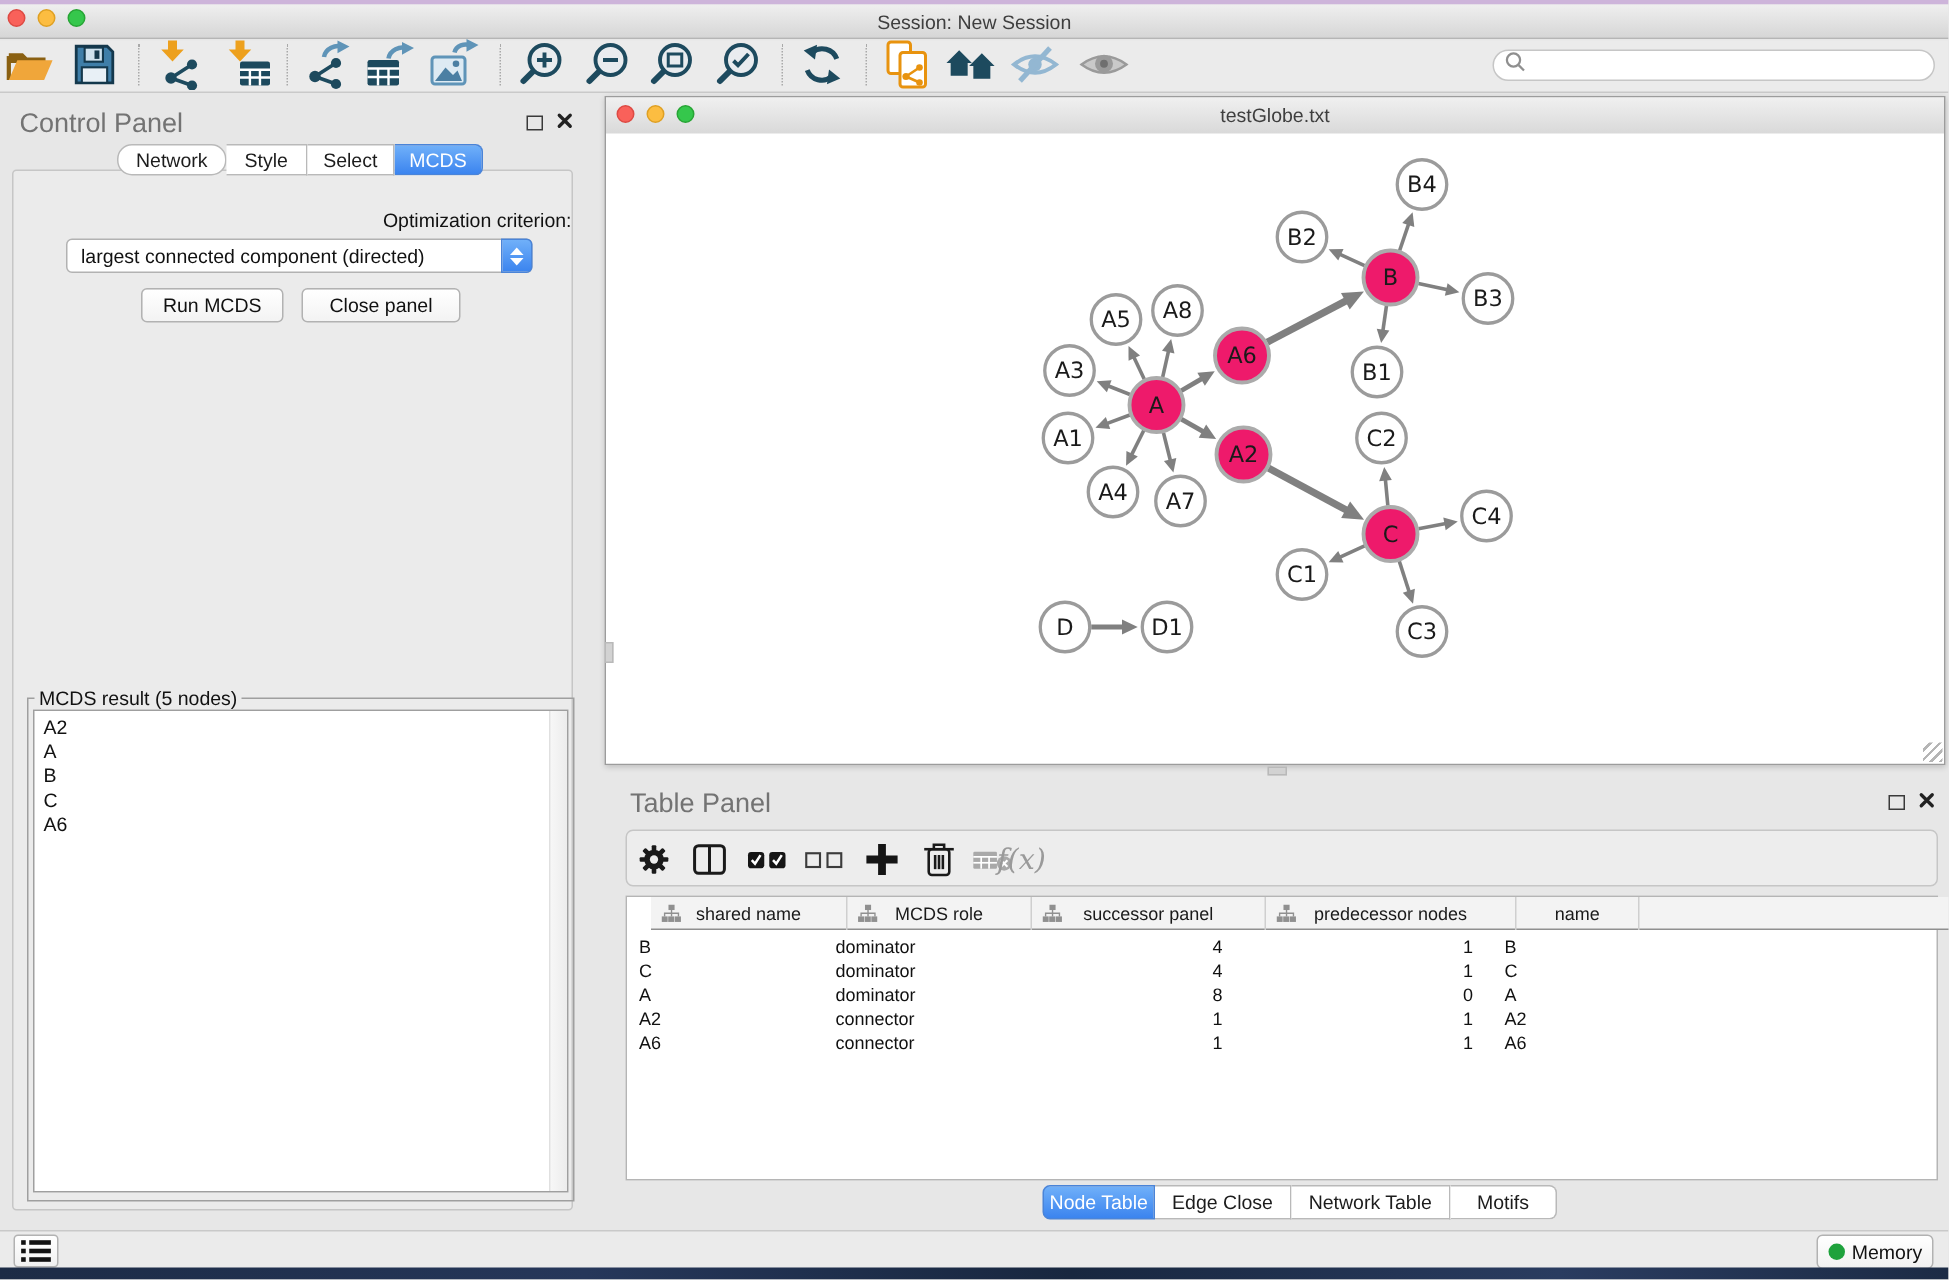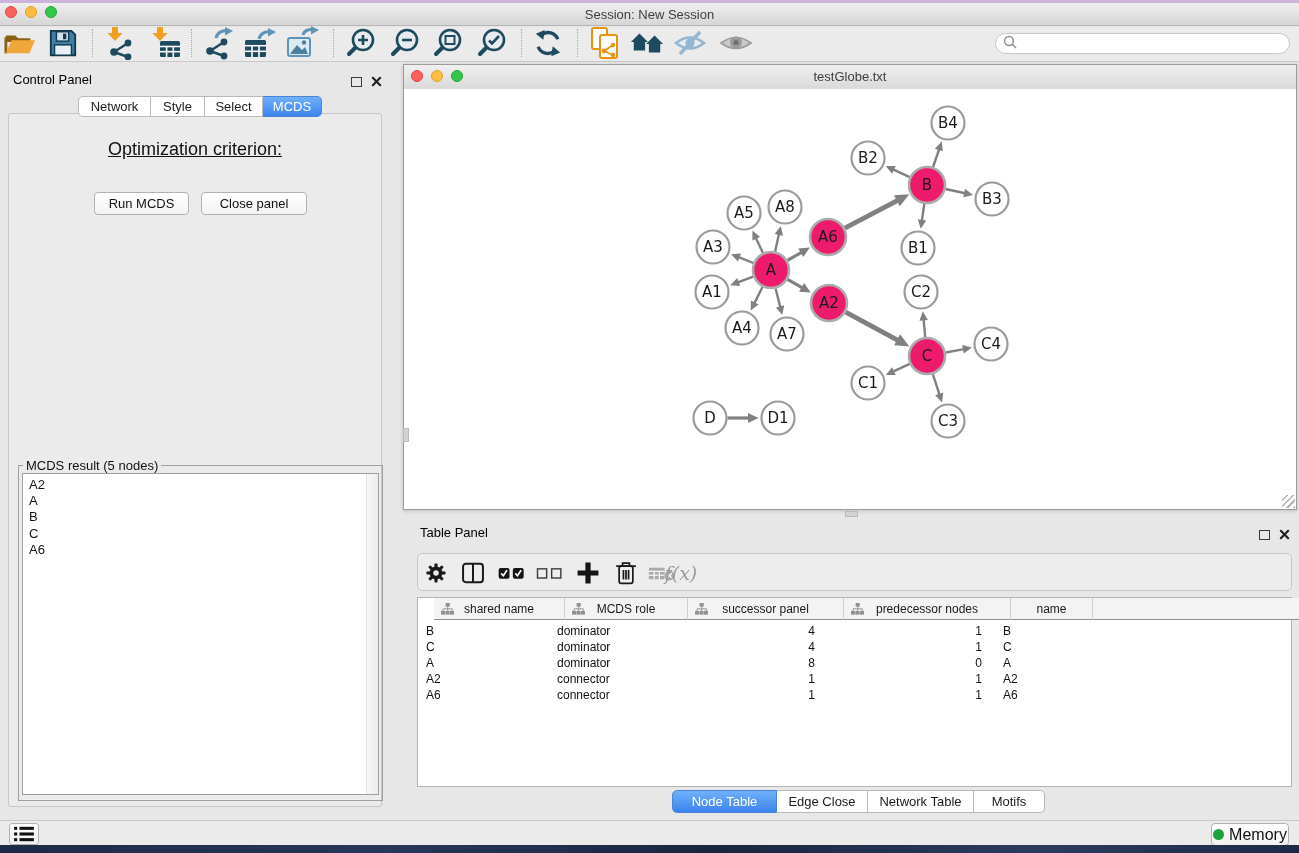--- a/index.html
+++ b/index.html
@@ -14,33 +14,33 @@
   .light.green { background:#35c74c; border:1px solid #27a535; }
   #window-title { position:absolute; top:4px; width:100%; text-align:center; font-size:13px; color:#3e3e3e; }
   #toolbar { position:absolute; left:0; top:27px; width:100%; height:35px; background:#ebebeb; border-bottom:1px solid #c9c9c9; }
   .tb-icon { position:absolute; top:-1px; width:38px; height:34px; display:flex; align-items:center; justify-content:center; }
   .tb-sep { position:absolute; top:2px; height:28px; width:0; border-left:1px dotted #a9a9a9; }
   #search-field { position:absolute; left:995px; top:6px; width:295px; height:21px; background:#fff; border:1px solid #c6c6c6; border-radius:11px; display:flex; align-items:center; padding-left:7px; }
   #search-input { border:none; outline:none; flex:1; font-size:12px; background:transparent; height:16px; margin-left:4px; }
 
   
   #control-panel { position:absolute; left:0; top:63px; width:390px; height:757px; }
-  .panel-title { font-size:13px; color:#000000; }
+  .panel-title { font-size:18px; color:#737373; }
   #cp-title { position:absolute; left:13px; top:9px; }
   .float-btn { width:11px; height:10px; border:1.5px solid #3a3a3a; display:inline-block; }
   .panel-hdr-btns { position:absolute; display:flex; gap:9px; align-items:center; }
   #cp-btns { right:8px; top:10px; }
   #cp-content { position:absolute; left:8px; top:50px; width:374px; height:694px; background:#ebebeb; border:1px solid #c6c6c6; border-radius:3px; }
   .seg-tabs { position:absolute; display:flex; height:21px; }
   #cp-tabs { left:78px; top:33px; z-index:3; }
   .seg { background:#fff; border:1px solid #b9b9b9; border-left:none; font-size:13px; color:#1c1c1c; display:flex; align-items:center; justify-content:center; }
   .seg:first-child { border-left:1px solid #b9b9b9; border-radius:5px 0 0 5px; }
   .seg:last-child { border-radius:0 5px 5px 0; }
   .seg.active { background:linear-gradient(#70b0f9,#3b84ef); border-color:#4a84d8; color:#fff; }
-  #opt-label { position:absolute; left:0; top:25px; width:100%; text-align:center; font-size:18px; color:#111;text-decoration:underline; }
+  #opt-label { position:absolute; left:0; top:25px; width:100%; text-align:right; font-size:13px; color:#111; }
   #criterion-combo { position:absolute; left:35px; top:45px; width:311px; height:23px; background:#fff; border:1px solid #b2b2b2; border-radius:4px; font-size:13px; color:#111; display:flex; align-items:center; padding-left:9px; }
   #combo-stepper { position:absolute; right:-1px; top:-1px; width:21px; height:23px; background:linear-gradient(#70b0f9,#3b84ef); border-radius:0 4px 4px 0; display:flex; align-items:center; justify-content:center; border:1px solid #4a84d8; }
   .btn { background:linear-gradient(#ffffff,#f3f3f3); border:1px solid #b2b2b2; border-radius:4px; font-size:13px; color:#111; display:flex; align-items:center; justify-content:center; position:absolute; height:23px; }
   #run-btn { left:85px; top:78px; width:95px; }
   #close-panel-btn { left:192px; top:78px; width:106px; }
   #result-box { position:absolute; left:9px; top:351px; width:365px; height:336px; border:1px solid #9f9f9f; }
   #result-legend { position:absolute; left:4px; top:-8px; background:#ebebeb; padding:0 3px; font-size:13px; color:#111; }
   #result-list { position:absolute; left:3px; top:7px; right:3px; bottom:5px; background:#fff; border:1px solid #9f9f9f; font-size:13px; color:#111; padding-top:3px; overflow:hidden; }
   .result-item { padding-left:6px; line-height:16.2px; }
   #result-scroll { position:absolute; right:0; top:0; bottom:0; width:12px; background:linear-gradient(90deg,#f7f7f7,#ececec); border-left:1px solid #e0e0e0; }
@@ -69,21 +69,21 @@
   .th .tree { position:absolute; left:7px; top:5px; }
   #tbl-body { position:absolute; left:0; top:23px; width:100%; bottom:0; padding-top:2px; }
   .tr { display:flex; height:16px; }
   .td { font-size:12px; color:#111; height:16px; line-height:16px; }
   #tp-tabs { left:281px; top:273px; }
   .seg2 { height:23px; }
 
   
   #status-bar { position:absolute; left:0; top:820px; width:100%; height:26px; background:#ebebeb; border-top:1px solid #c9c9c9; }
   #list-btn { position:absolute; left:9px; top:2px; width:30px; height:22px; background:linear-gradient(#fff,#f1f1f1); border:1px solid #b2b2b2; border-radius:3px; display:flex; align-items:center; justify-content:center; }
-  #memory-btn { position:absolute; right:10px; top:2px; width:78px; height:23px; background:linear-gradient(#fff,#f1f1f1); border:1px solid #b2b2b2; border-radius:4px; display:flex; align-items:center; justify-content:center; gap:5px; font-size:16px; color:#111; }
+  #memory-btn { position:absolute; right:10px; top:2px; width:78px; height:23px; background:linear-gradient(#fff,#f1f1f1); border:1px solid #b2b2b2; border-radius:4px; display:flex; align-items:center; justify-content:center; gap:5px; font-size:13px; color:#111; }
   #memory-dot { width:11px; height:11px; border-radius:50%; background:#1ea23c; }
   #bottom-strip { position:absolute; left:0; top:845px; width:100%; height:8px; background:linear-gradient(90deg,#1c2b45,#26375a 30%,#18273f 55%,#2a3c60 80%,#1c2b45); }
 </style>
 </head>
 <body>
 
 <div id="app">
   <div id="top-strip"></div>
   <div id="titlebar">
     <div class="traffic" style="left:5px; top:3px;">
@@ -256,27 +256,36 @@
 
   <div id="control-panel">
     <div id="cp-title" class="panel-title">Control Panel</div>
     <div id="cp-btns" class="panel-hdr-btns">
       <span class="float-btn"></span>
       <span><svg width="11" height="11" viewBox="0 0 12 12">
             <path d="M2 2 L10 10 M10 2 L2 10" stroke="#222" stroke-width="2.4" stroke-linecap="round"></path>
           </svg></span>
     </div>
     <div id="cp-tabs" class="seg-tabs">
-        <div class="seg" style="width: 73px;">Network</div>
+        <div class="seg" style="width: 73px; border-radius: 10px;">Network</div>
         <div class="seg" style="width: 54px;">Style</div>
         <div class="seg" style="width: 58px;">Select</div>
         <div class="seg active" style="width: 59px;">MCDS</div>
       </div>
     <div id="cp-content">
       <div id="opt-label">Optimization criterion:</div>
+      <div id="criterion-combo">
+        <span>largest connected component (directed)</span>
+        <span id="combo-stepper">
+          <svg width="11" height="14" viewBox="0 0 11 14">
+              <polygon points="5.5,1 10,6 1,6" fill="#fff"></polygon>
+              <polygon points="5.5,13 10,8 1,8" fill="#fff"></polygon>
+            </svg>
+        </span>
+      </div>
       <div id="run-btn" class="btn">Run MCDS</div>
       <div id="close-panel-btn" class="btn">Close panel</div>
       <div id="result-box">
         <div id="result-legend">MCDS result (5 nodes)</div>
         <div id="result-list">
           <div id="result-items">
               <div class="result-item">A2</div>
               <div class="result-item">A</div>
               <div class="result-item">B</div>
               <div class="result-item">C</div>
@@ -553,21 +562,21 @@
             <div class="td" style="width: 131px; text-align: left; padding: 0px 0px 0px 8px;">A6</div>
             <div class="td" style="width: 123px; text-align: left; padding: 0px 0px 0px 8px;">connector</div>
             <div class="td" style="width: 156px; text-align: right; padding: 0px 13px 0px 0px;">1</div>
             <div class="td" style="width: 167px; text-align: right; padding: 0px 13px 0px 0px;">1</div>
             <div class="td" style="width: 82px; text-align: left; padding: 0px 0px 0px 8px;">A6</div>
             <div class="td" style="width: 216px; text-align: left; padding: 0px 0px 0px 8px; flex: 1 1 0%;"></div>
           </div>
         </div>
     </div>
     <div id="tp-tabs" class="seg-tabs">
-        <div class="seg seg2 active" style="width: 105px;">Node Table</div>
+        <div class="seg seg2 active" style="width: 75px; margin-left: 23px;">Node Table</div>
         <div class="seg seg2" style="width: 91px;">Edge Close</div>
         <div class="seg seg2" style="width: 106px;">Network Table</div>
         <div class="seg seg2" style="width: 71px; text-align: center;">Motifs</div>
       </div>
   </div>
 
   <div id="status-bar">
     <div id="list-btn">
       <svg width="22" height="18" viewBox="0 0 24 20">
           <g fill="#111">

